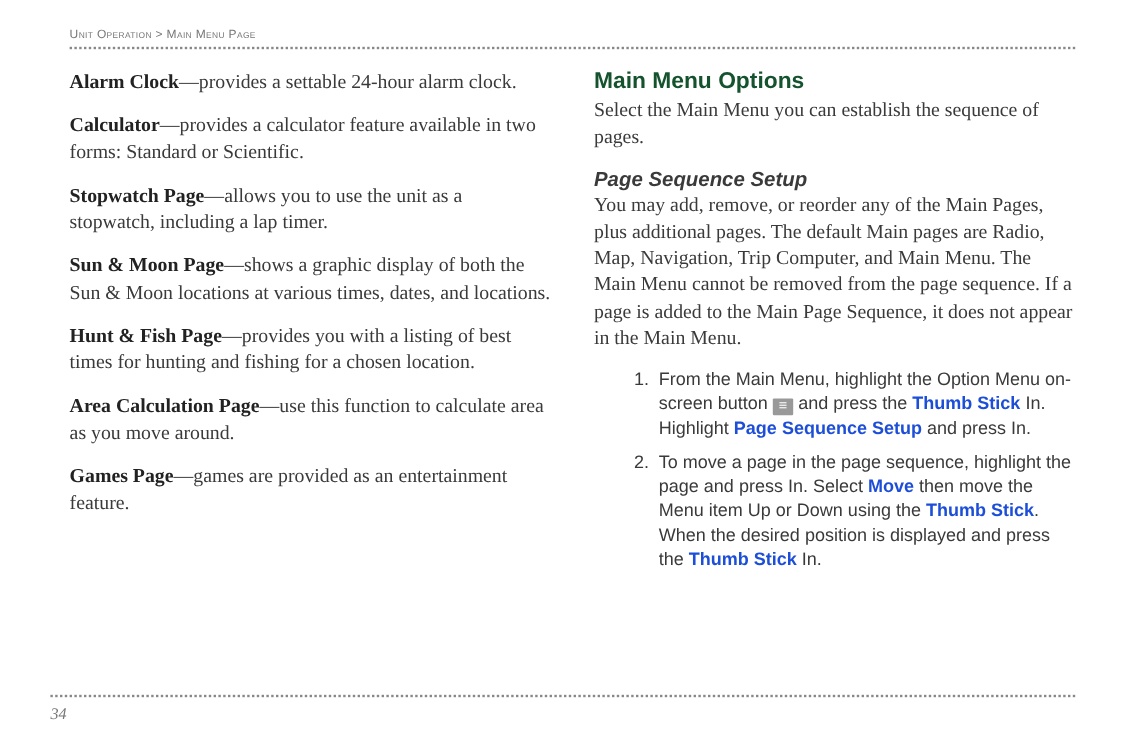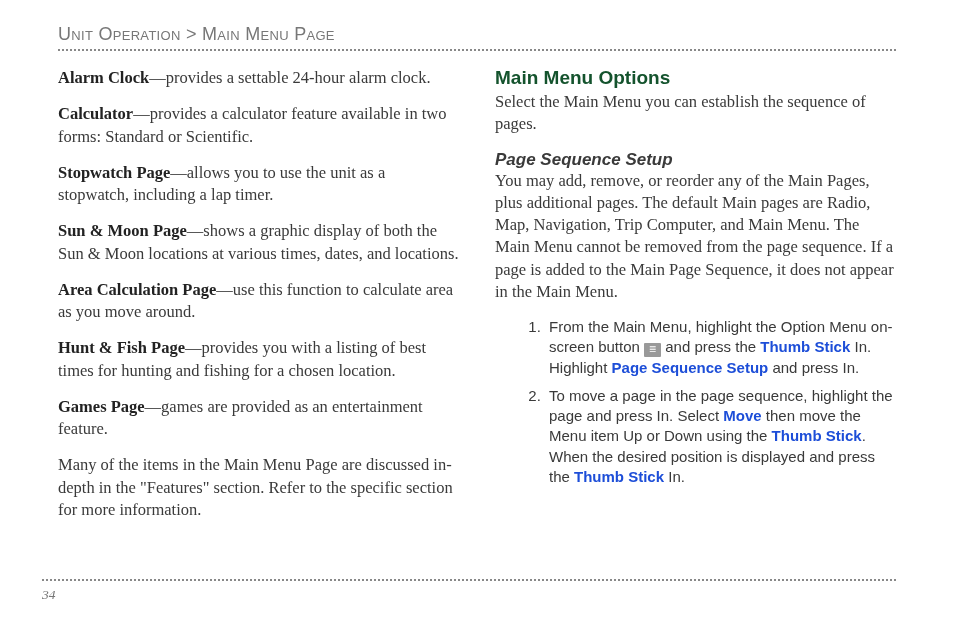--- a/index.html
+++ b/index.html
@@ -6,21 +6,21 @@
   html, body { width: 954px; height: 621px; }
   body {
     font-family: Georgia, 'Times New Roman', serif;
     color: #2b2b2b;
     background: #fff;
     padding: 24px 58px 18px 58px;
     position: relative;
   }
   .header {
     font-family: Arial, Helvetica, sans-serif;
-    font-size: 18px;
+    font-size: 10px;
     color: #777;
     letter-spacing: 0.3px;
     margin-bottom: 4px;
   }
   .header .smallcaps { font-variant: small-caps; }
   .dots {
     border: none;
     border-top: 2px dotted #888;
     margin-bottom: 16px;
   }
@@ -113,24 +113,23 @@
   <span class="smallcaps">Unit Operation</span><span> &gt; </span><span class="smallcaps">Main Menu Page</span>
 </div>
 <hr class="dots">
 
 <div class="cols">
   <div class="col">
     <p class="body"><span class="term">Alarm Clock</span><span>—provides a settable 24-hour alarm clock.</span></p>
     <p class="body"><span class="term">Calculator</span><span>—provides a calculator feature available in two forms: Standard or Scientific.</span></p>
     <p class="body"><span class="term">Stopwatch Page</span><span>—allows you to use the unit as a stopwatch, including a lap timer.</span></p>
     <p class="body"><span class="term">Sun &amp; Moon Page</span><span>—shows a graphic display of both the Sun &amp; Moon locations at various times, dates, and locations.</span></p>
+    <p class="body"><span class="term">Hunt &amp; Fish Page</span><span>—provides you with a listing of best times for hunting and fishing for a chosen location.</span></p>
     <p class="body"><span class="term">Area Calculation Page</span><span>—use this function to calculate area as you move around.</span></p>
-    <p class="body"><span class="term">Hunt &amp; Fish Page</span><span>—provides you with a listing of best times for hunting and fishing for a chosen location.</span></p>
     <p class="body"><span class="term">Games Page</span><span>—games are provided as an entertainment feature.</span></p>
-    <p class="body">Many of the items in the Main Menu Page are discussed in-depth in the "Features" section. Refer to the specific section for more information.</p>
   </div>
 
   <div class="col">
     <h2 class="sec">Main Menu Options</h2>
     <p class="body" style="margin-bottom:8px">Select the Main Menu you can establish the sequence of pages.</p>
 
     <h3 class="sub">Page Sequence Setup</h3>
     <p class="body">You may add, remove, or reorder any of the Main Pages, plus additional pages. The default Main pages are Radio, Map, Navigation, Trip Computer, and Main Menu. The Main Menu cannot be removed from the page sequence. If a page is added to the Main Page Sequence, it does not appear in the Main Menu.</p>
 
     <div class="inst-block">

